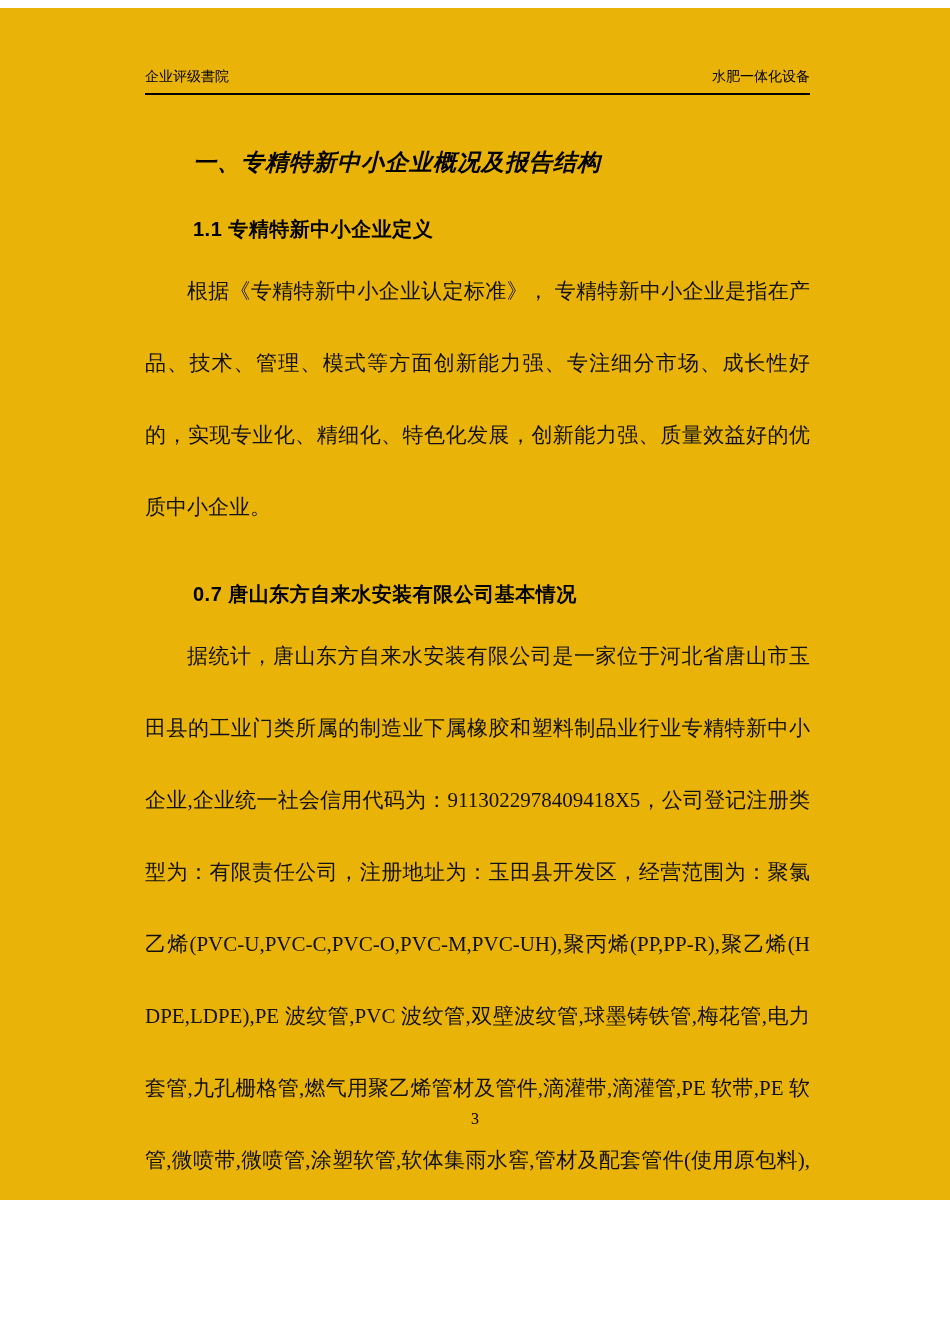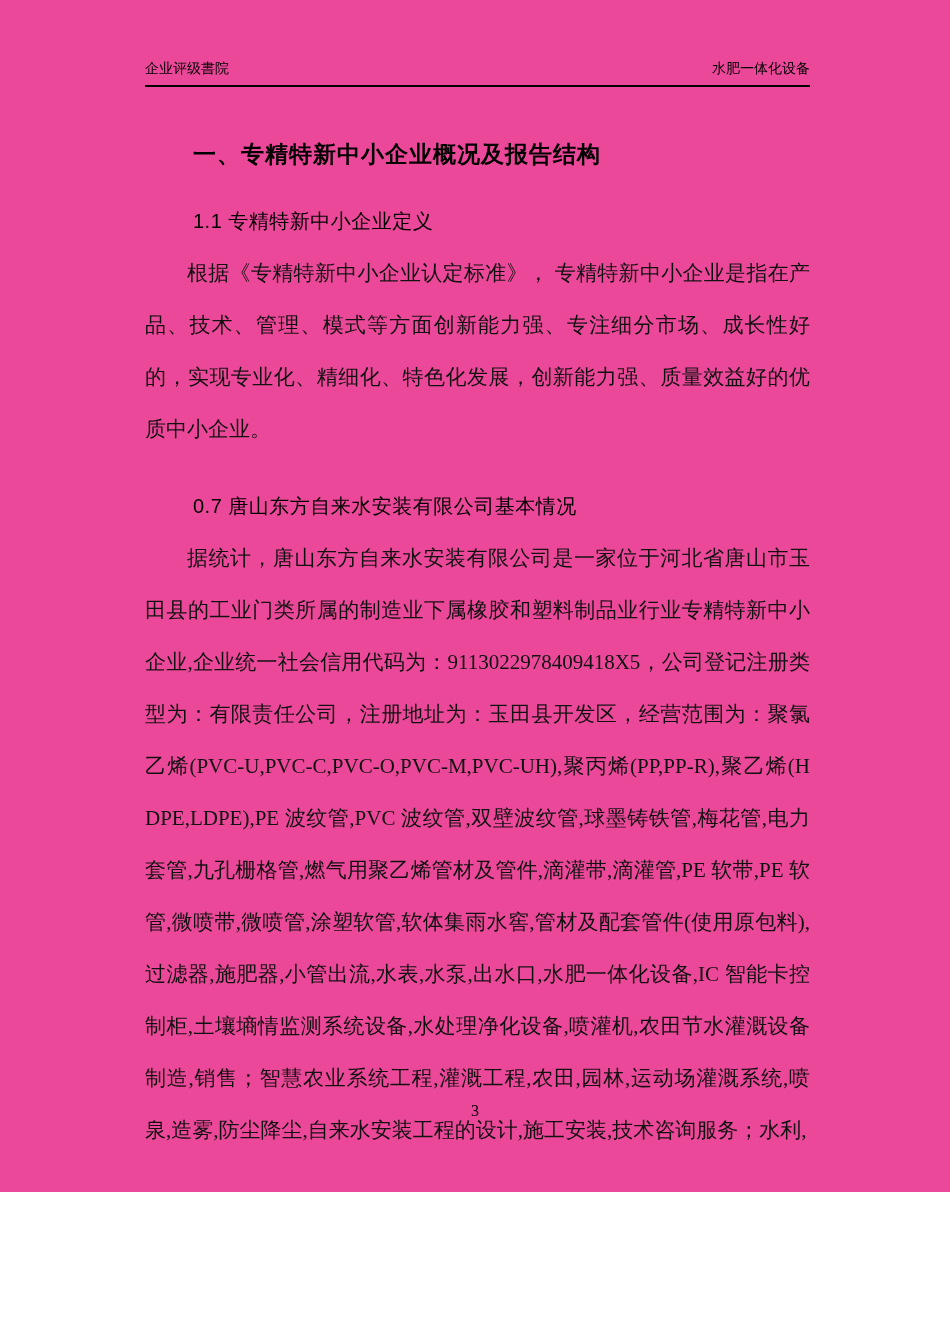--- a/index.html
+++ b/index.html
@@ -5,22 +5,22 @@
     * { box-sizing: border-box; }
     html, body {
       margin: 0;
       padding: 0;
       background: #ffffff;
     }
     .page {
       position: relative;
       width: 950px;
       height: 1192px;
-      margin: 0 auto;
-      background: #ec4899;
+      margin: 8px auto;
+      background: #eab308;
       color: #1a1a1a;
       font-family: "Liberation Serif", "DejaVu Serif", serif;
       overflow: hidden;
     }
     .content {
       position: absolute;
       left: 145px;
       width: 665px;
       top: 0;
     }
@@ -36,34 +36,35 @@
       color: #000000;
     }
     .doc-title {
       margin-top: 52px;
       padding-left: 48px;
       font-family: "Liberation Sans", "DejaVu Sans", sans-serif;
       font-weight: bold;
       font-size: 23px;
       letter-spacing: 1px;
       color: #000000;
+      font-style: italic;
     }
     .section-heading {
       margin-top: 38px;
       padding-left: 48px;
       font-family: "Liberation Sans", "DejaVu Sans", sans-serif;
-      font-weight: normal;
+      font-weight: bold;
       font-size: 20px;
       letter-spacing: 0.5px;
       color: #000000;
     }
     .paragraph {
       margin-top: 12px;
       font-size: 21px;
-      line-height: 52px;
+      line-height: 72px;
       text-align: justify;
       text-indent: 2em;
       color: #111111;
       word-break: break-all;
     }
     .page-footer {
       position: absolute;
       bottom: 72px;
       left: 0;
       width: 100%;

